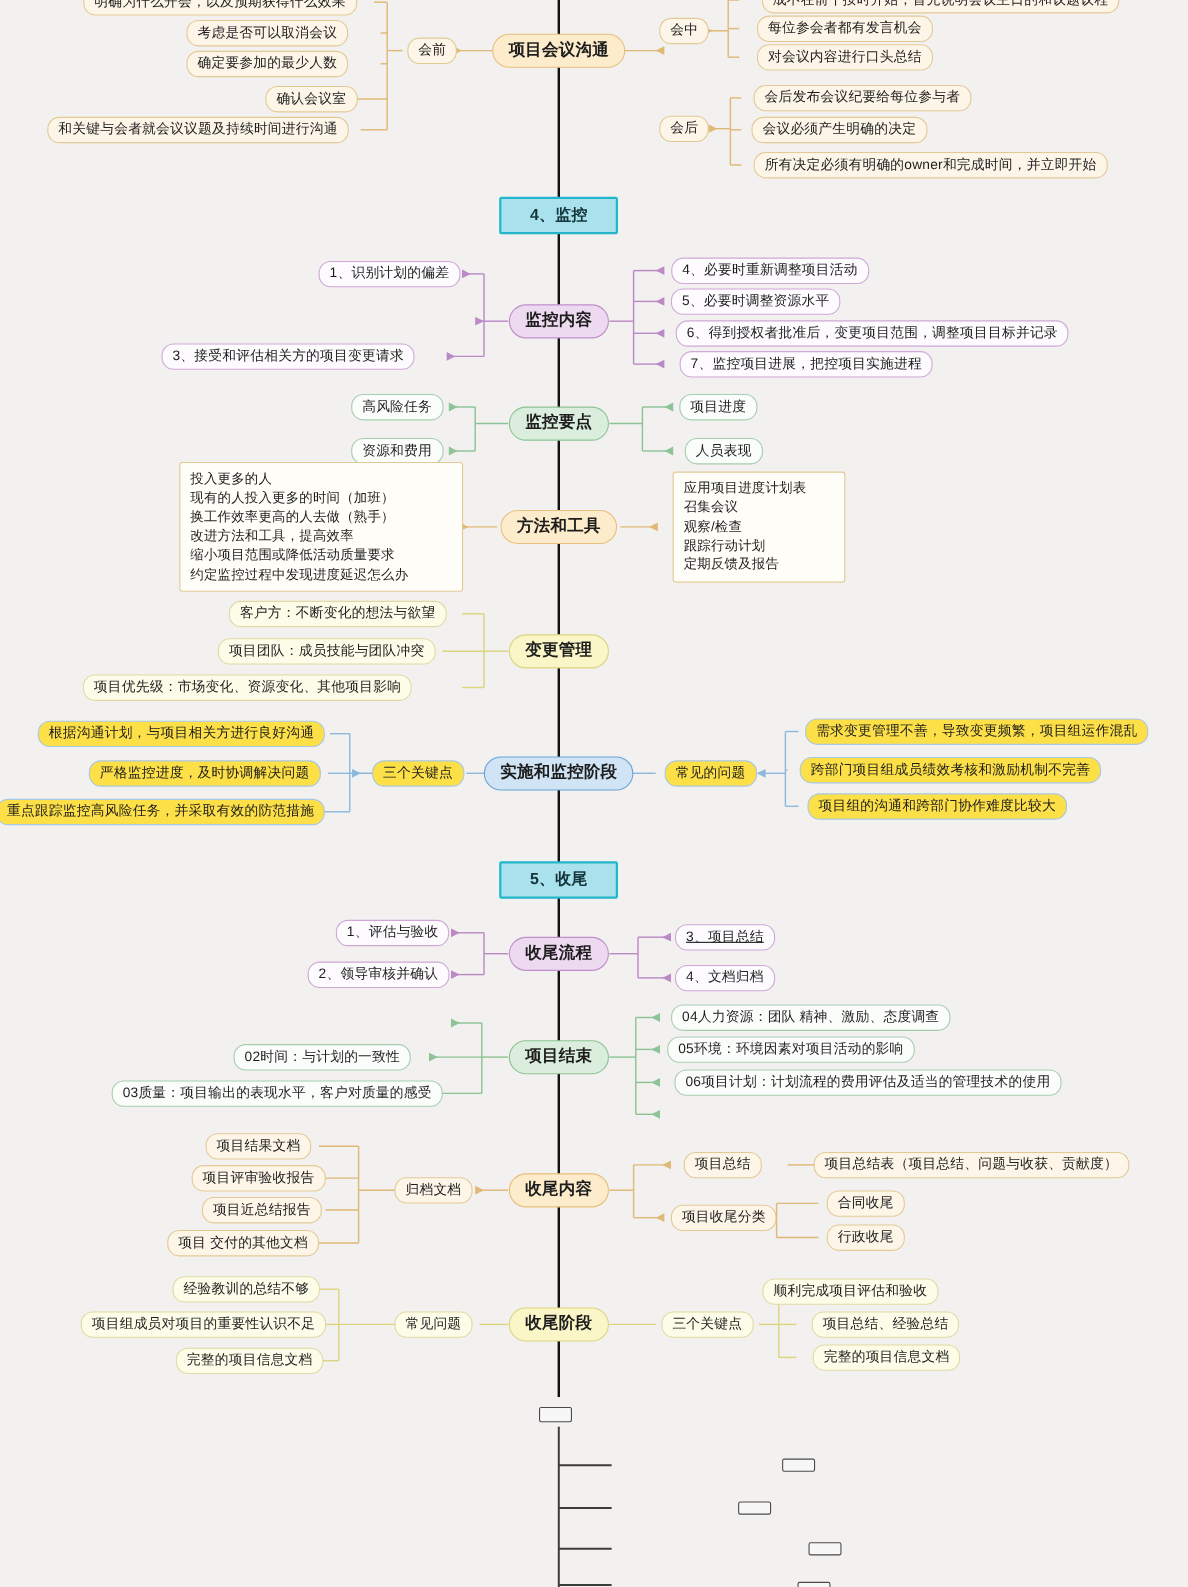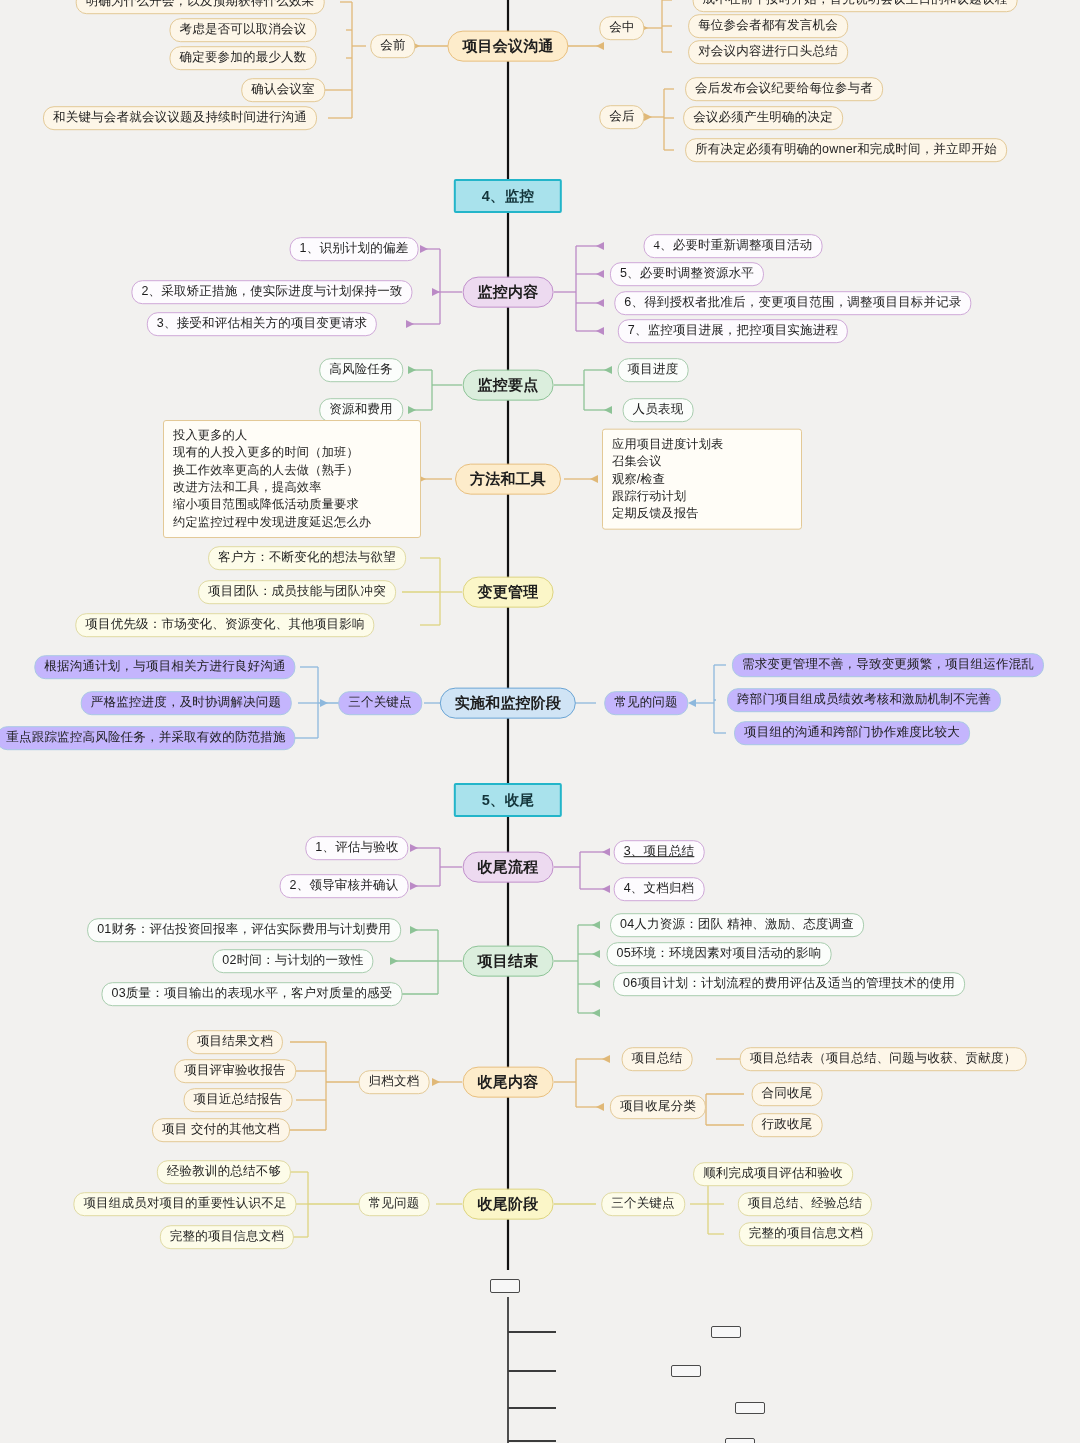--- a/index.html
+++ b/index.html
@@ -49,21 +49,21 @@
   
   .c-orange{background:#fdeccb;border-color:#e8bf7e;}
   .c-orange-l{background:#fdf6e8;border-color:#e3c996;}
   .c-purple{background:#eddaf0;border-color:#c08fcb;}
   .c-purple-l{background:#fdfbfe;border-color:#cfa8d8;}
   .c-green{background:#dbeedd;border-color:#8dc396;}
   .c-green-l{background:#fbfdfb;border-color:#a8cdae;}
   .c-yellow{background:#fbf6c8;border-color:#ddd480;}
   .c-yellow-l{background:#fdfce9;border-color:#e0daa2;}
   .c-blue{background:#d0e4f5;border-color:#6aa4d4;}
-  .c-blue-l{background:#c4b5fd;border-color:#a9c8e4;}
+  .c-blue-l{background:#fde047;border-color:#a9c8e4;}
   .c-gray{background:#f7f7f7;border-color:#4a4a4a;border-width:1.5px;border-radius:2px;font-weight:bold;}
 
   
   .panel{
     white-space:pre-line;
     text-align:left;
     justify-content:flex-start;
     align-items:flex-start;
     border-radius:3px;
     padding:6px 9px;
@@ -295,41 +295,40 @@
   <div class="node c-orange-l" style="left:768px;top:52px;">对会议内容进行口头总结</div>
 
   <div class="node c-orange-l" style="left:784px;top:89px;">会后发布会议纪要给每位参与者</div>
   <div class="node c-orange-l" style="left:763px;top:118px;">会议必须产生明确的决定</div>
   <div class="node c-orange-l" style="left:846px;top:150px;">所有决定必须有明确的owner和完成时间，并立即开始</div>
 
   <div class="node chapter" style="left:508px;top:196px;">4、监控</div>
 
   <div class="node pill c-purple" style="left:508px;top:292px;">监控内容</div>
   <div class="node c-purple-l" style="left:354px;top:249px;">1、识别计划的偏差</div>
-  <div class="node c-purple-l" style="left:272px;top:292px;">2、采取矫正措施，使实际进度与计划保持一致</div>
   <div class="node c-purple-l" style="left:262px;top:324px;">3、接受和评估相关方的项目变更请求</div>
-  <div class="node c-purple-l" style="left:733px;top:246px;font-family:Liberation Serif, serif;">4、必要时重新调整项目活动</div>
+  <div class="node c-purple-l" style="left:700px;top:246px;">4、必要时重新调整项目活动</div>
   <div class="node c-purple-l" style="left:687px;top:274px;">5、必要时调整资源水平</div>
   <div class="node c-purple-l" style="left:793px;top:303px;">6、得到授权者批准后，变更项目范围，调整项目目标并记录</div>
   <div class="node c-purple-l" style="left:733px;top:331px;">7、监控项目进展，把控项目实施进程</div>
 
   <div class="node pill c-green" style="left:508px;top:385px;">监控要点</div>
   <div class="node c-green-l" style="left:361px;top:370px;">高风险任务</div>
   <div class="node c-green-l" style="left:361px;top:410px;">资源和费用</div>
   <div class="node c-green-l" style="left:653px;top:370px;">项目进度</div>
   <div class="node c-green-l" style="left:658px;top:410px;">人员表现</div>
 
   <div class="node pill c-orange" style="left:508px;top:479px;">方法和工具</div>
   <div class="node panel c-orange-l" style="left:292px;top:479px;width:258px;">投入更多的人
 现有的人投入更多的时间（加班）
 换工作效率更高的人去做（熟手）
 改进方法和工具，提高效率
 缩小项目范围或降低活动质量要求
 约定监控过程中发现进度延迟怎么办</div>
-  <div class="node panel c-orange-l" style="left:690px;top:479px;width:200px;margin-left:12px;">应用项目进度计划表
+  <div class="node panel c-orange-l" style="left:690px;top:479px;width:157px;">应用项目进度计划表
 召集会议
 观察/检查
 跟踪行动计划
 定期反馈及报告</div>
 
   <div class="node pill c-yellow" style="left:508px;top:592px;">变更管理</div>
   <div class="node c-yellow-l" style="left:307px;top:558px;">客户方：不断变化的想法与欲望</div>
   <div class="node c-yellow-l" style="left:297px;top:592px;">项目团队：成员技能与团队冲突</div>
   <div class="node c-yellow-l" style="left:225px;top:625px;">项目优先级：市场变化、资源变化、其他项目影响</div>
 
@@ -345,21 +344,20 @@
 
   <div class="node chapter" style="left:508px;top:800px;">5、收尾</div>
 
   <div class="node pill c-purple" style="left:508px;top:867px;">收尾流程</div>
   <div class="node c-purple-l" style="left:357px;top:848px;">1、评估与验收</div>
   <div class="node c-purple-l" style="left:344px;top:886px;">2、领导审核并确认</div>
   <div class="node c-purple-l" style="left:659px;top:852px;text-decoration:underline;">3、项目总结</div>
   <div class="node c-purple-l" style="left:659px;top:889px;">4、文档归档</div>
 
   <div class="node pill c-green" style="left:508px;top:961px;">项目结束</div>
-  <div class="node c-green-l" style="left:244px;top:930px;">01财务：评估投资回报率，评估实际费用与计划费用</div>
   <div class="node c-green-l" style="left:293px;top:961px;">02时间：与计划的一致性</div>
   <div class="node c-green-l" style="left:252px;top:994px;">03质量：项目输出的表现水平，客户对质量的感受</div>
   <div class="node c-green-l" style="left:737px;top:925px;">04人力资源：团队 精神、激励、态度调查</div>
   <div class="node c-green-l" style="left:719px;top:954px;">05环境：环境因素对项目活动的影响</div>
   <div class="node c-green-l" style="left:789px;top:984px;">06项目计划：计划流程的费用评估及适当的管理技术的使用</div>
 
   <div class="node pill c-orange" style="left:508px;top:1082px;">收尾内容</div>
   <div class="node c-orange-l" style="left:394px;top:1082px;">归档文档</div>
   <div class="node c-orange-l" style="left:235px;top:1042px;">项目结果文档</div>
   <div class="node c-orange-l" style="left:235px;top:1071px;">项目评审验收报告</div>

